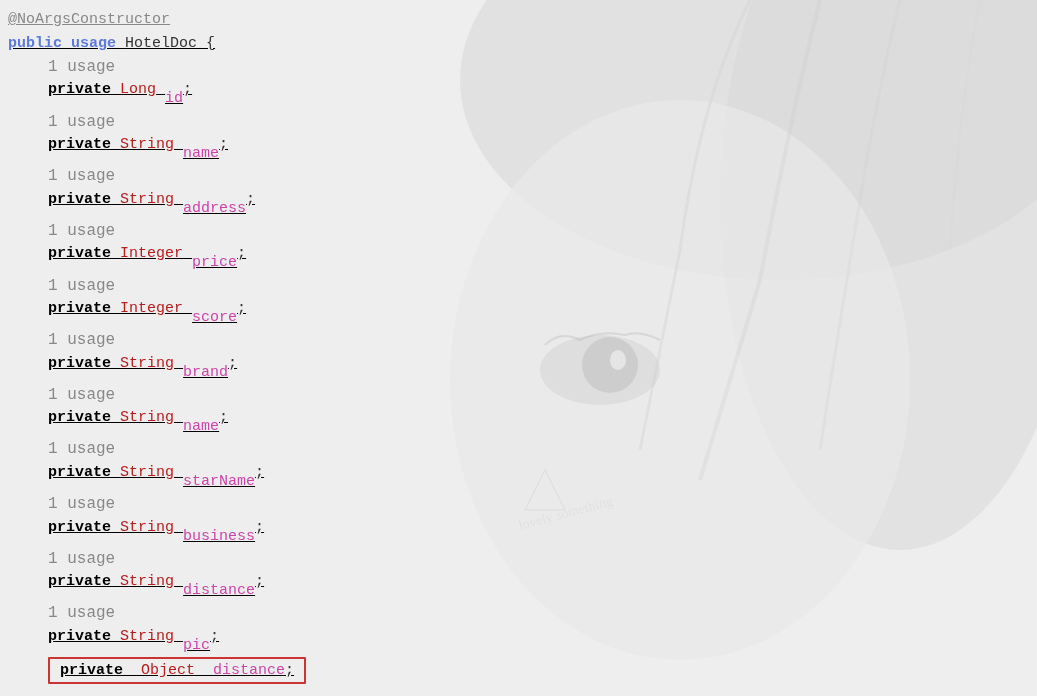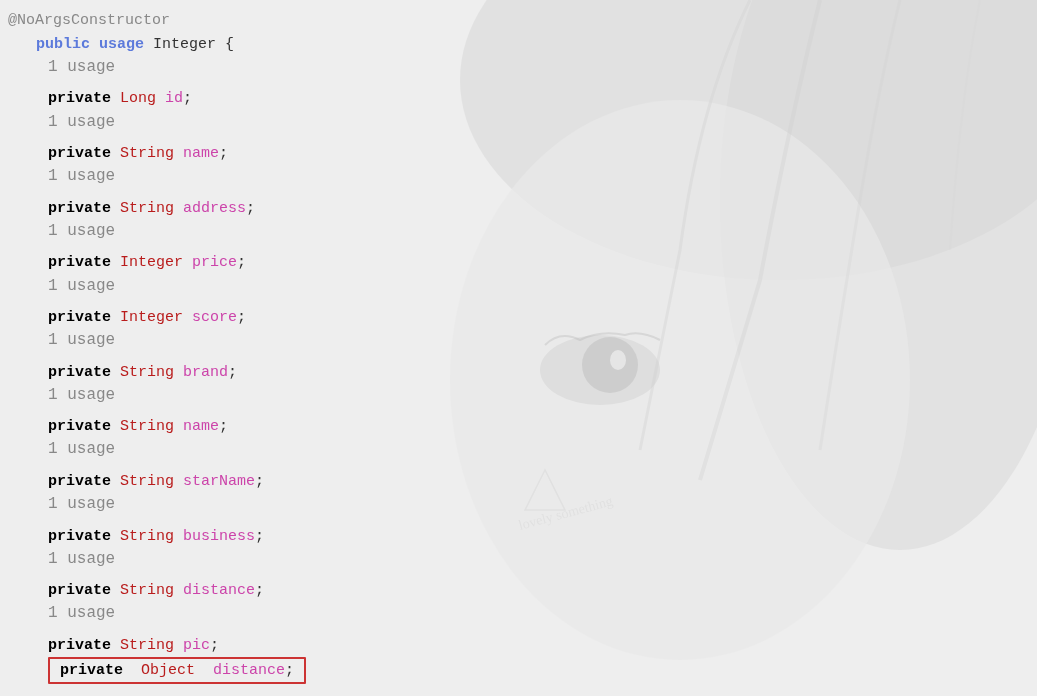--- a/index.html
+++ b/index.html
@@ -32,44 +32,44 @@
       top: 0;
       left: 0;
       width: 100%;
       height: 100%;
       z-index: 1;
       padding: 8px 0;
     }
 
     .code-line {
       display: flex;
-      align-items: flex-end;
+      align-items: flex-start;
       line-height: 1.55;
       padding: 0 8px;
       min-height: 24px;
       font-size: 15px;
+      text-decoration: underline;
     }
 
     .usage-hint {
       font-size: 16px;
       color: #888;
       padding-left: 48px;
       line-height: 1.4;
       min-height: 20px;
     }
 
     .kw-private {
       color: #000000;
       font-weight: bold;
     }
 
     .kw-public {
       color: #5c7adb;
       font-weight: bold;
-      margin-left: 28px;
     }
 
     .kw-class {
       color: #5c7adb;
       font-weight: bold;
     }
 
     .type-name {
       color: #b91c1c;
     }
@@ -133,21 +133,21 @@
 
 <div class="code-overlay">
 
   <div class="code-line annotation-line">
     <span>@NoArgsConstructor</span>
   </div>
 
   <div class="code-line">
     <span class="kw-public">public</span>&nbsp;
     <span class="kw-class">usage</span>&nbsp;
-    <span class="class-name-text">Integer {</span>
+    <span class="class-name-text">HotelDoc {</span>
   </div>
 
   <div class="usage-hint">1 usage</div>
   <div class="code-line">
     <span class="indent"></span>
     <span class="kw-private">private</span>&nbsp;
     <span class="type-name">Long</span>&nbsp;
     <span class="field-name">id</span><span class="punctuation">;</span>
   </div>
 

